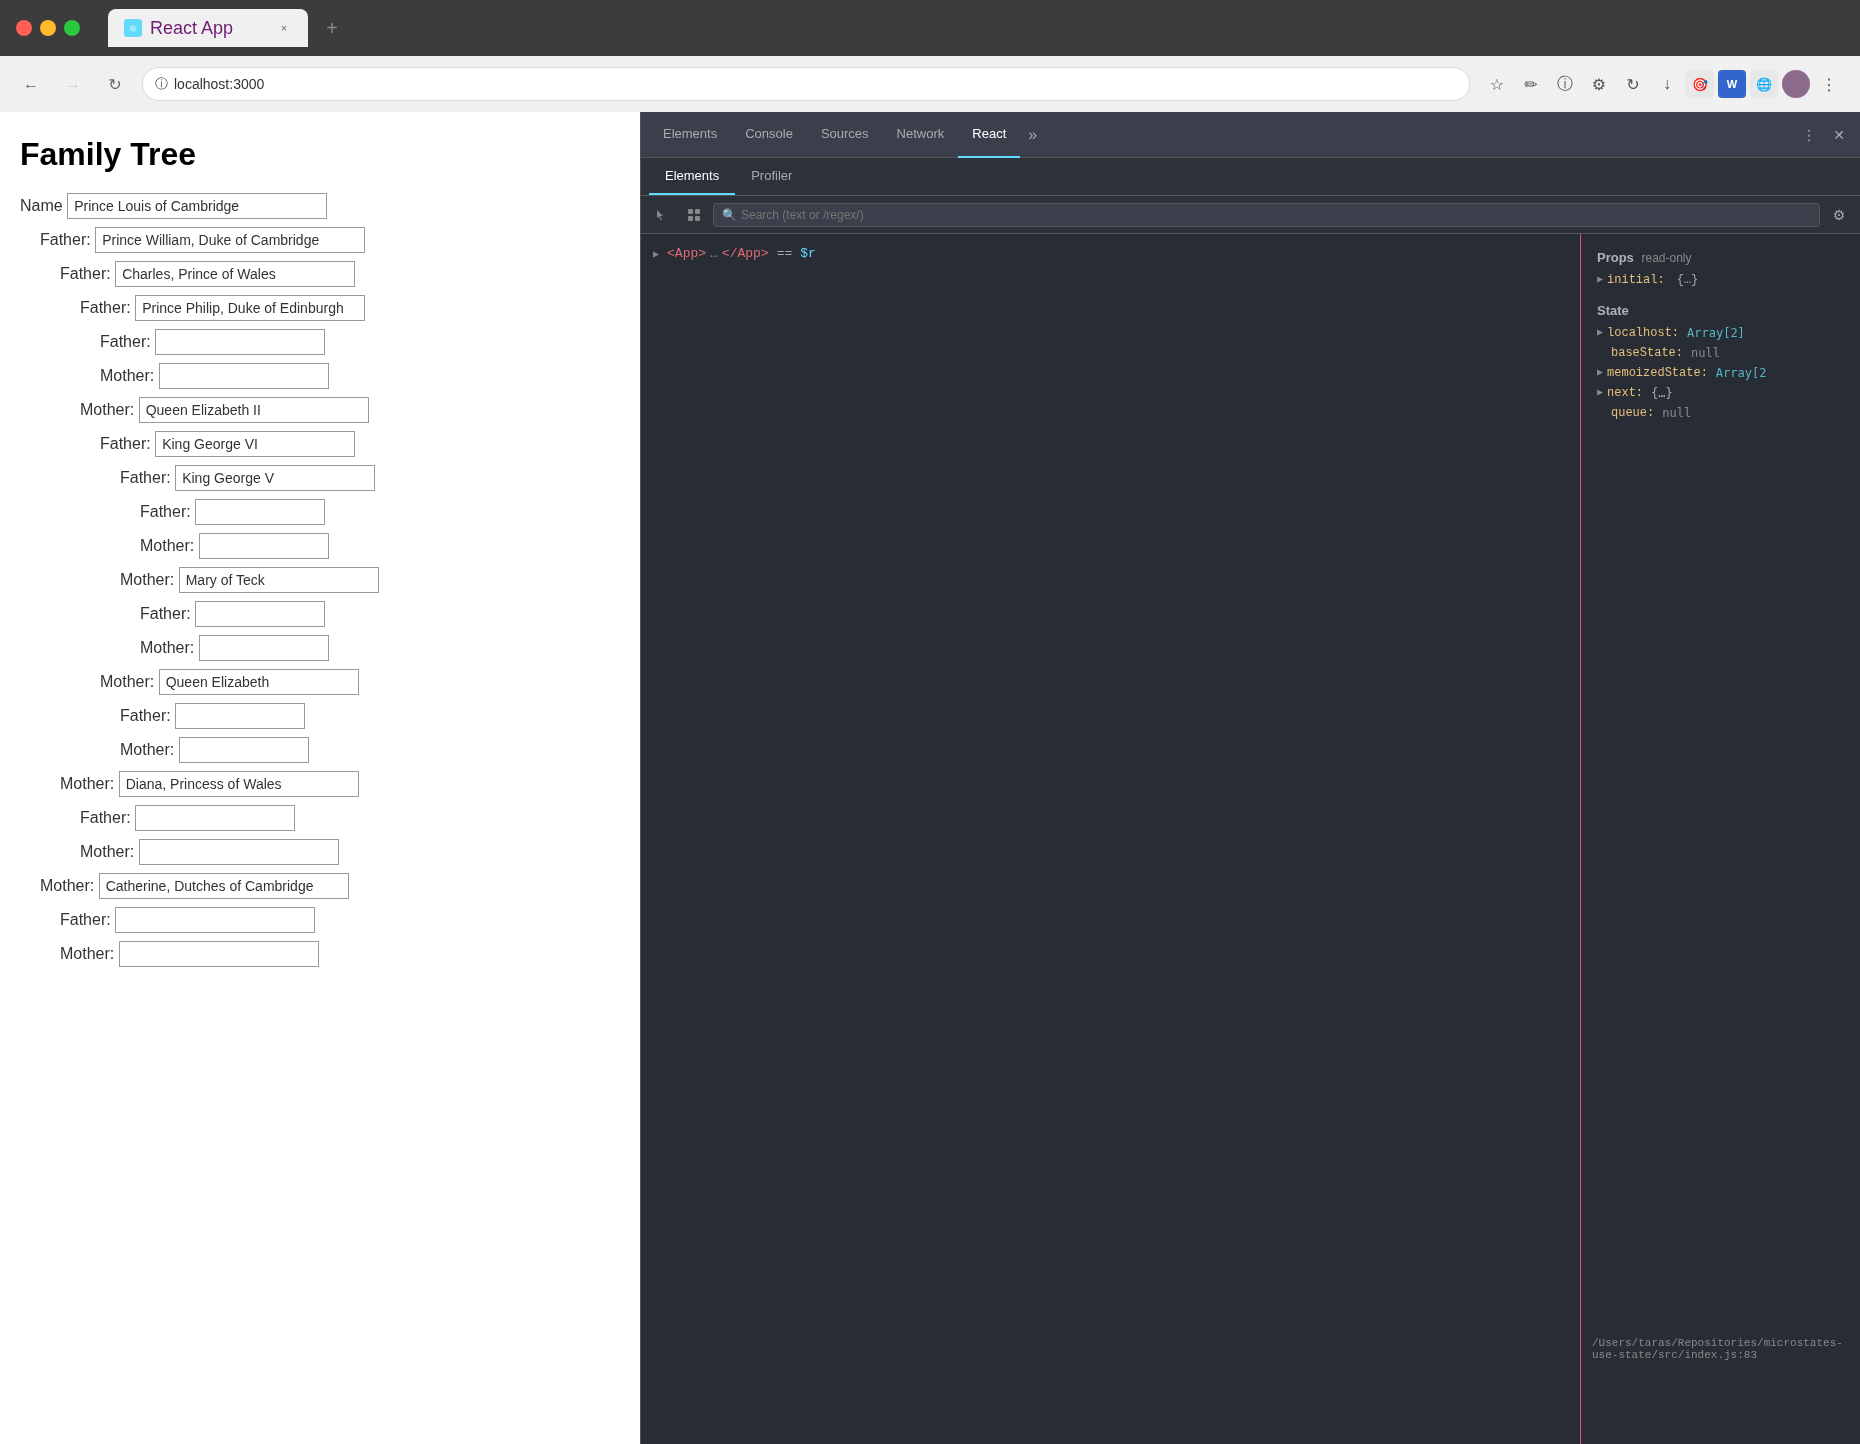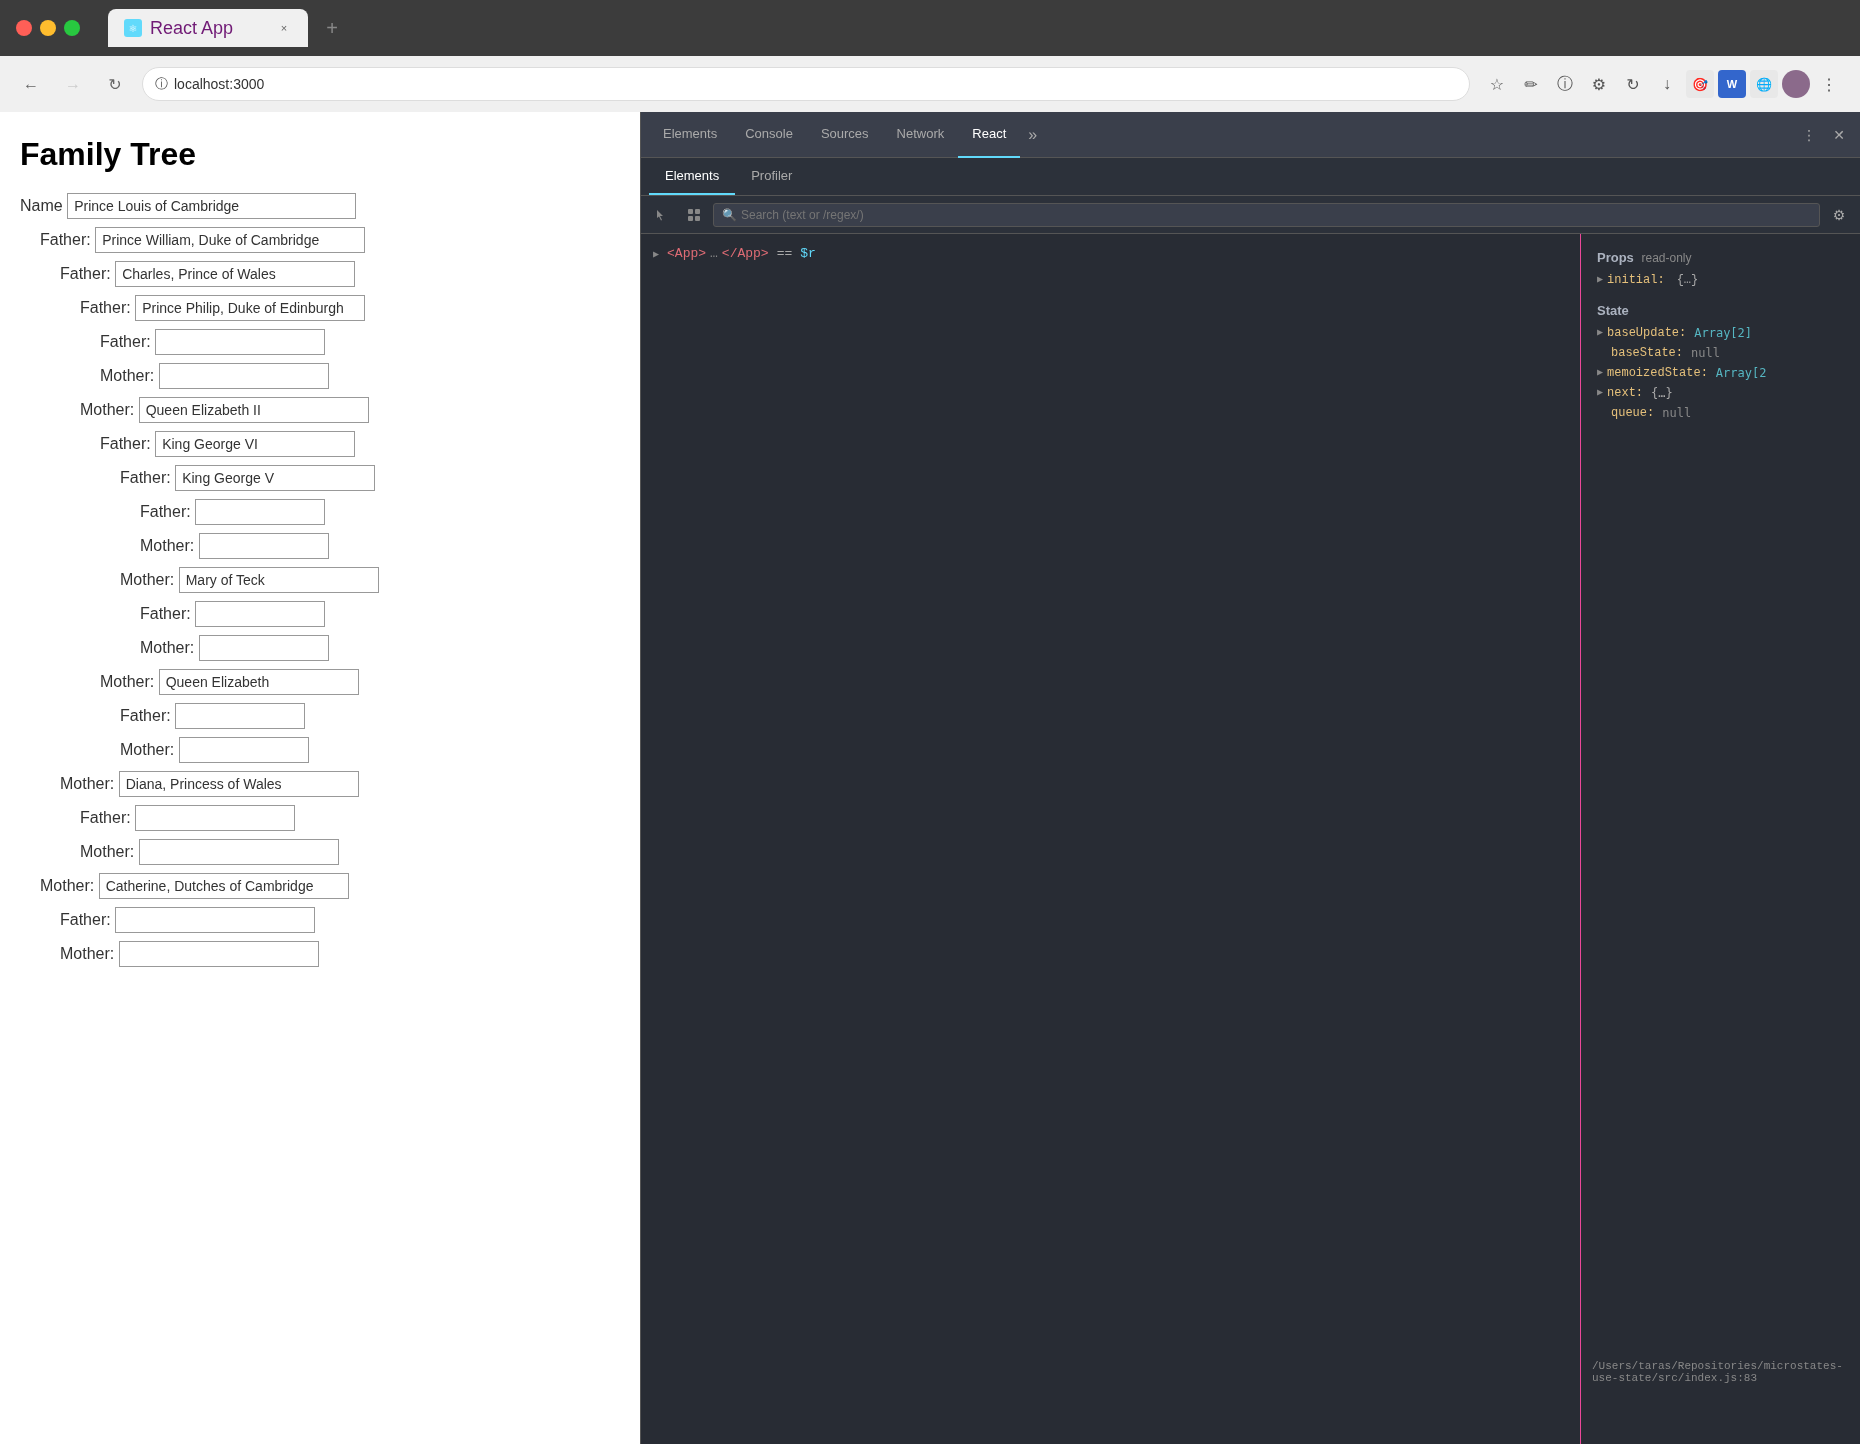--- a/index.html
+++ b/index.html
@@ -150,21 +150,21 @@
 
 <div class="main-area">
 
   <div class="app-pane">
     <h1 class="page-title">Family Tree</h1>
     <div class="family-tree">
 
       <div class="ft-row indent-0">
         <span class="ft-label">Name</span>
         <span class="ft-label">&nbsp;</span>
-        <input class="ft-input" style="width: 289px;" value="Prince Louis of Cambridge">
+        <input class="ft-input" style="width: 260px;" value="Prince Louis of Cambridge">
       </div>
 
       <div class="ft-row indent-1">
         <span class="ft-label">Father:&nbsp;</span>
         <input class="ft-input" style="width: 270px;" value="Prince William, Duke of Cambridge">
       </div>
 
       <div class="ft-row indent-2">
         <span class="ft-label">Father:&nbsp;</span>
         <input class="ft-input" style="width: 240px;" value="Charles, Prince of Wales">
@@ -351,21 +351,21 @@
             <span class="prop-colon"></span>
             <span class="prop-value-obj">{…}</span>
           </div>
         </div>
 
         <div class="state-section">
           <div class="state-title">State</div>
 
           <div class="prop-row">
             <span class="prop-arrow">▶</span>
-            <span class="prop-key" style="color:#e5c07b;">baseUpdate:</span>
+            <span class="prop-key" style="color:#e5c07b;">localhost:</span>
             <span style="margin-left:4px; color:#56b6c2; font-size:12px; font-family:monospace;">Array[2]</span>
           </div>
 
           <div class="prop-row" style="margin-left:14px;">
             <span class="prop-key" style="color:#e5c07b;">baseState:</span>
             <span style="margin-left:4px; color:#888; font-size:12px; font-family:monospace;">null</span>
           </div>
 
           <div class="prop-row">
             <span class="prop-arrow">▶</span>
@@ -378,20 +378,20 @@
             <span class="prop-key" style="color:#e5c07b;">next:</span>
             <span style="margin-left:4px; color:#aaa; font-size:12px; font-family:monospace;">{…}</span>
           </div>
 
           <div class="prop-row" style="margin-left:14px;">
             <span class="prop-key" style="color:#e5c07b;">queue:</span>
             <span style="margin-left:4px; color:#888; font-size:12px; font-family:monospace;">null</span>
           </div>
         </div>
 
-        <div style="margin-top: auto; position: absolute; bottom: 48px; right: 0; width: 280px; padding: 12px;">
+        <div style="margin-top: auto; position: absolute; bottom: 71px; right: 0; width: 280px; padding: 12px;">
           <div class="bottom-filepath">/Users/taras/Repositories/microstates-use-state/src/index.js:83</div>
         </div>
       </div>
     </div>
 
   </div>
 </div>
 
 </body></html>

